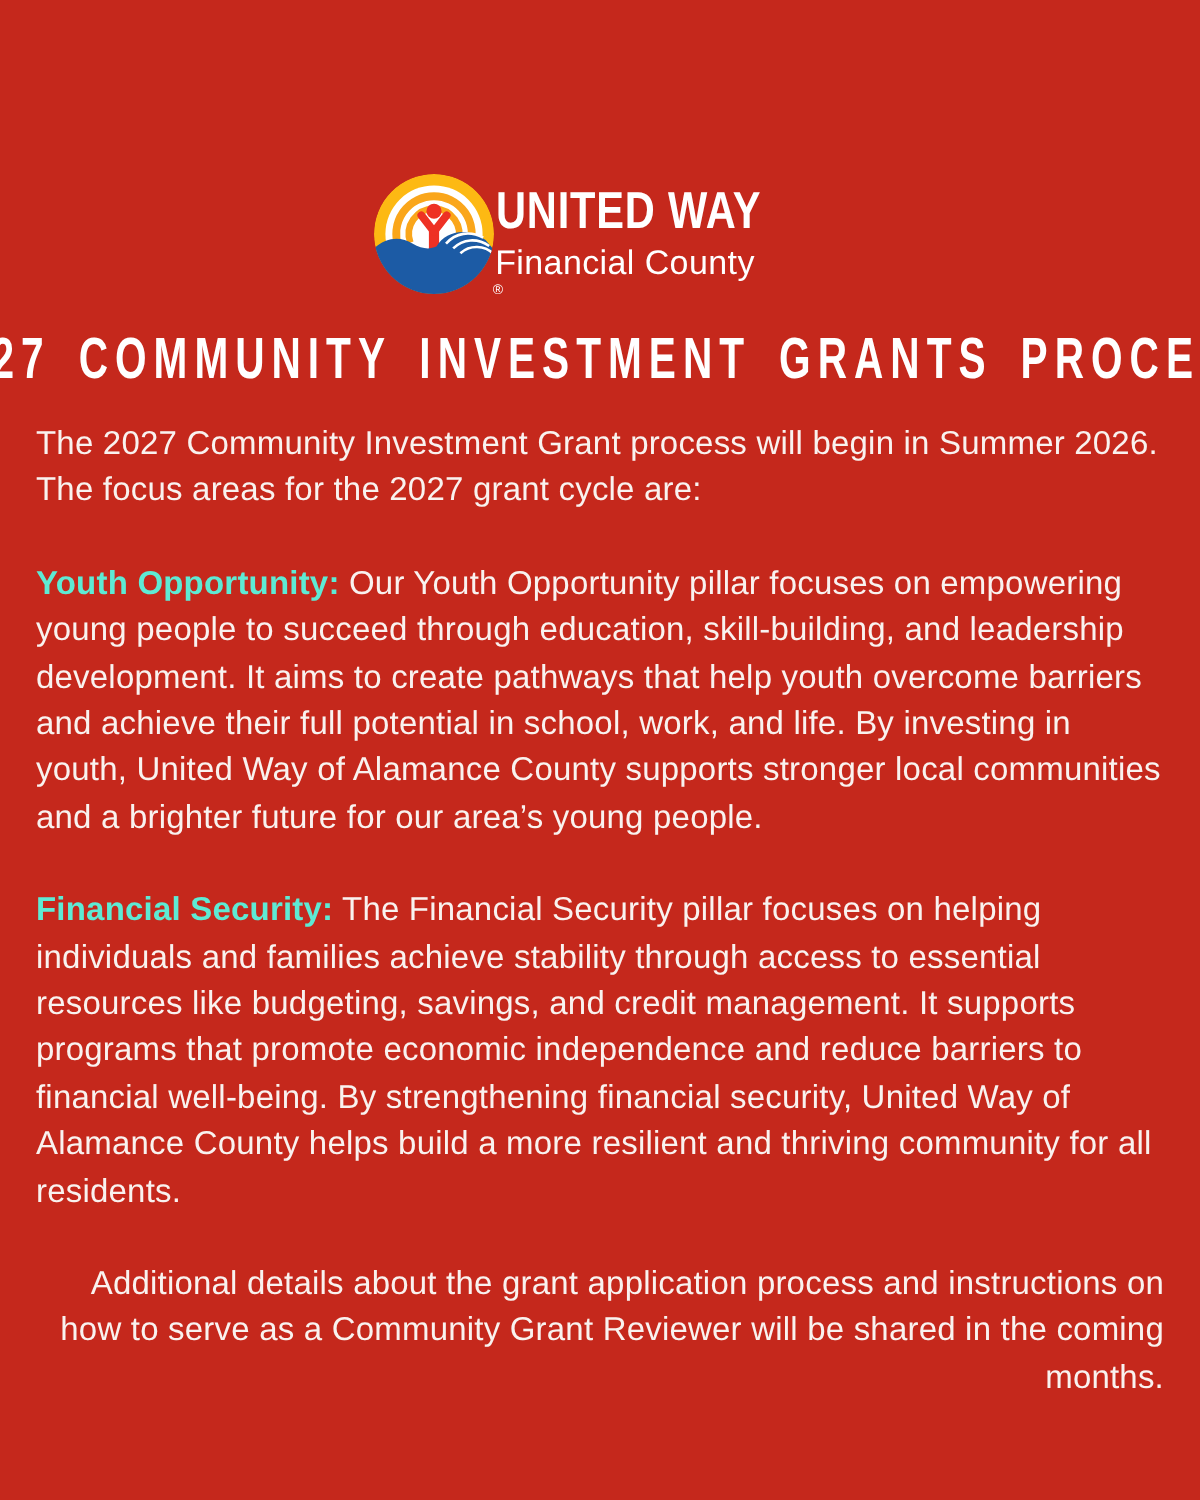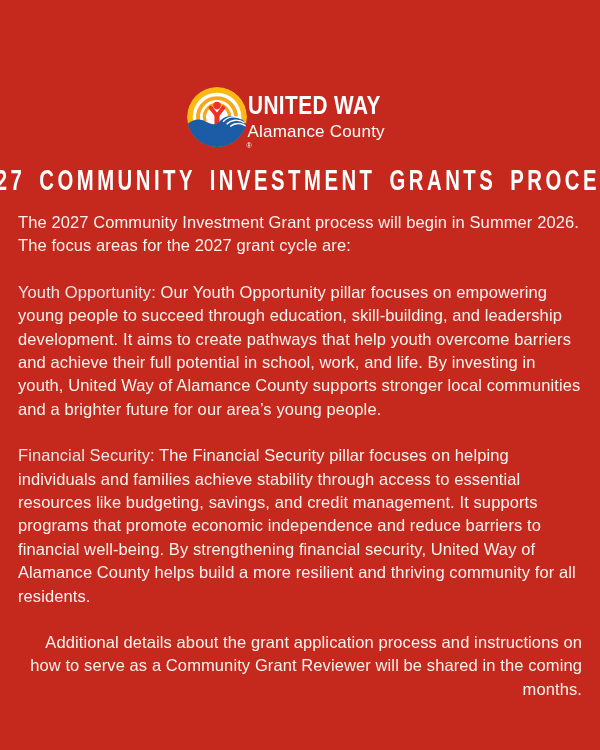--- a/index.html
+++ b/index.html
@@ -72,21 +72,21 @@
   .content {
     padding: 0 18px;
     margin-top: 14px;
     color: #F9F2EF;
     font-size: 16.5px;
     line-height: 23.4px;
     letter-spacing: 0.1px;
   }
   .content p { margin: 0 0 23px 0; }
   .content p:last-child { margin-bottom: 0; text-align: right; }
-  .content strong { color: #e5e5e5; font-weight: normal; }
+  .content strong { color: #5eead4; font-weight: bold; }
 </style>
 </head>
 <body>
 
 <div class="page">
 
   <header class="logo-row">
     <div class="logo-mark">
       <svg viewBox="0 0 100 100" aria-hidden="true">
         <defs>
@@ -111,21 +111,21 @@
 
           <path d="M 60 58 C 68 49 80 47 91 53" fill="none" stroke="#FFFFFF" stroke-width="2.2"></path>
           <path d="M 66 62 C 74 54 86 53 96 60" fill="none" stroke="#FFFFFF" stroke-width="2.2"></path>
           <path d="M 72 66 C 80 59 92 59 100 67" fill="none" stroke="#FFFFFF" stroke-width="2.2"></path>
         </g>
       </svg>
       <span class="reg-mark">®</span>
     </div>
     <div class="logo-text">
       <div class="brand-name">UNITED WAY</div>
-      <div class="brand-region">Alamance County</div>
+      <div class="brand-region">Financial County</div>
     </div>
   </header>
 
   <div class="heading-wrap">
     <h1 class="heading">2027 COMMUNITY INVESTMENT GRANTS PROCESS</h1>
   </div>
 
   <main class="content">
     <p>The 2027 Community Investment Grant process will begin in Summer 2026. The focus areas for the 2027 grant cycle are:</p>
     <p><strong>Youth Opportunity:</strong><span> Our Youth Opportunity pillar focuses on empowering young people to succeed through education, skill-building, and leadership development. It aims to create pathways that help youth overcome barriers and achieve their full potential in school, work, and life. By investing in youth, United Way of Alamance County supports stronger local communities and a brighter future for our area’s young people.</span></p>

